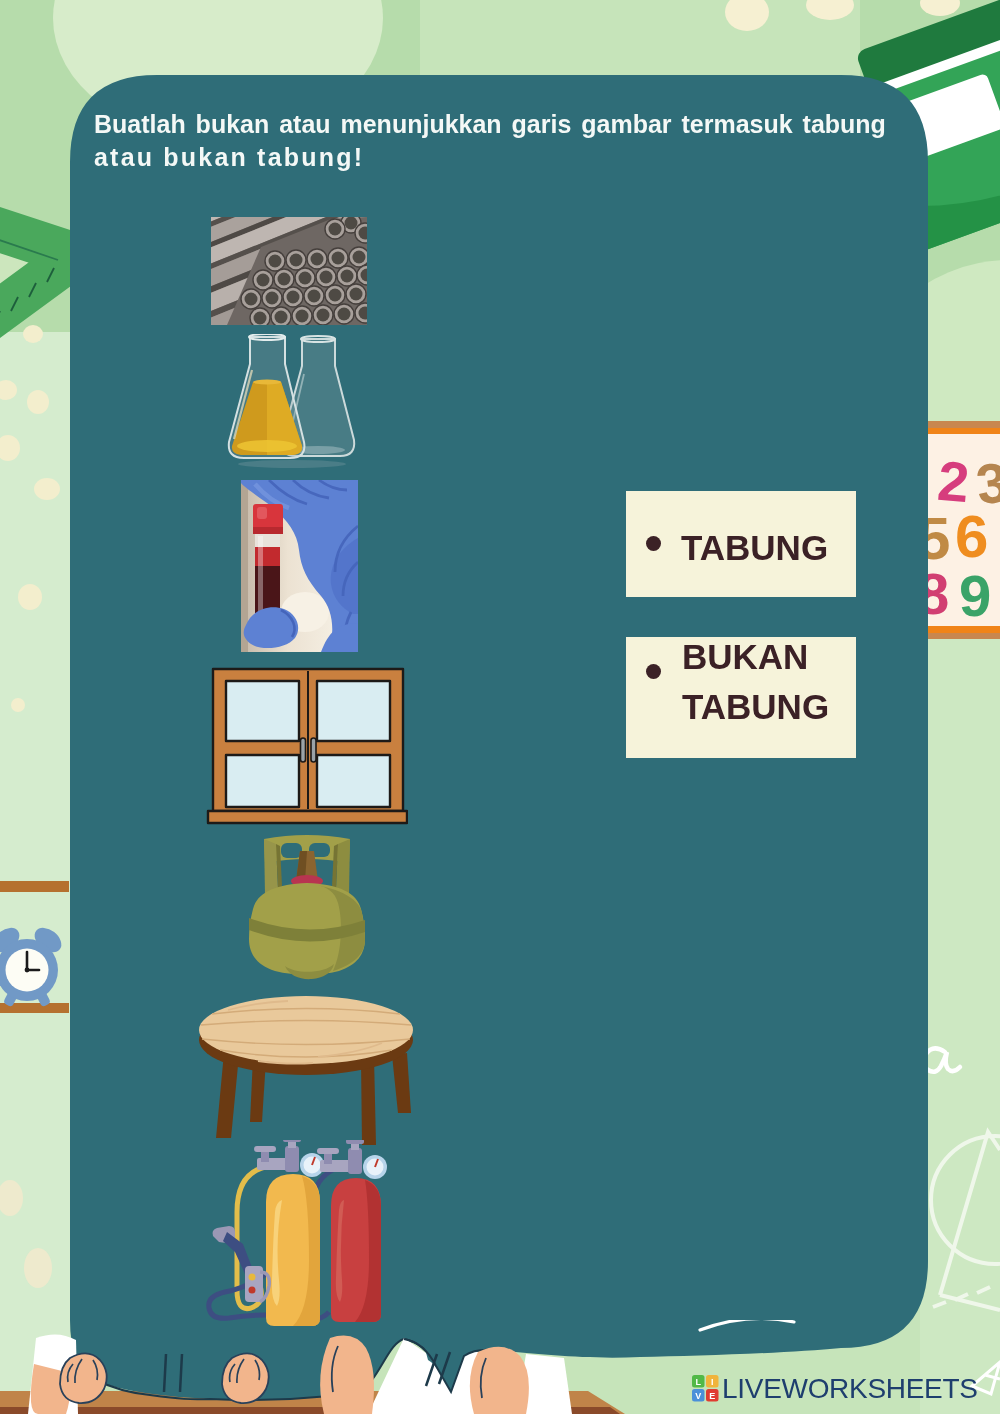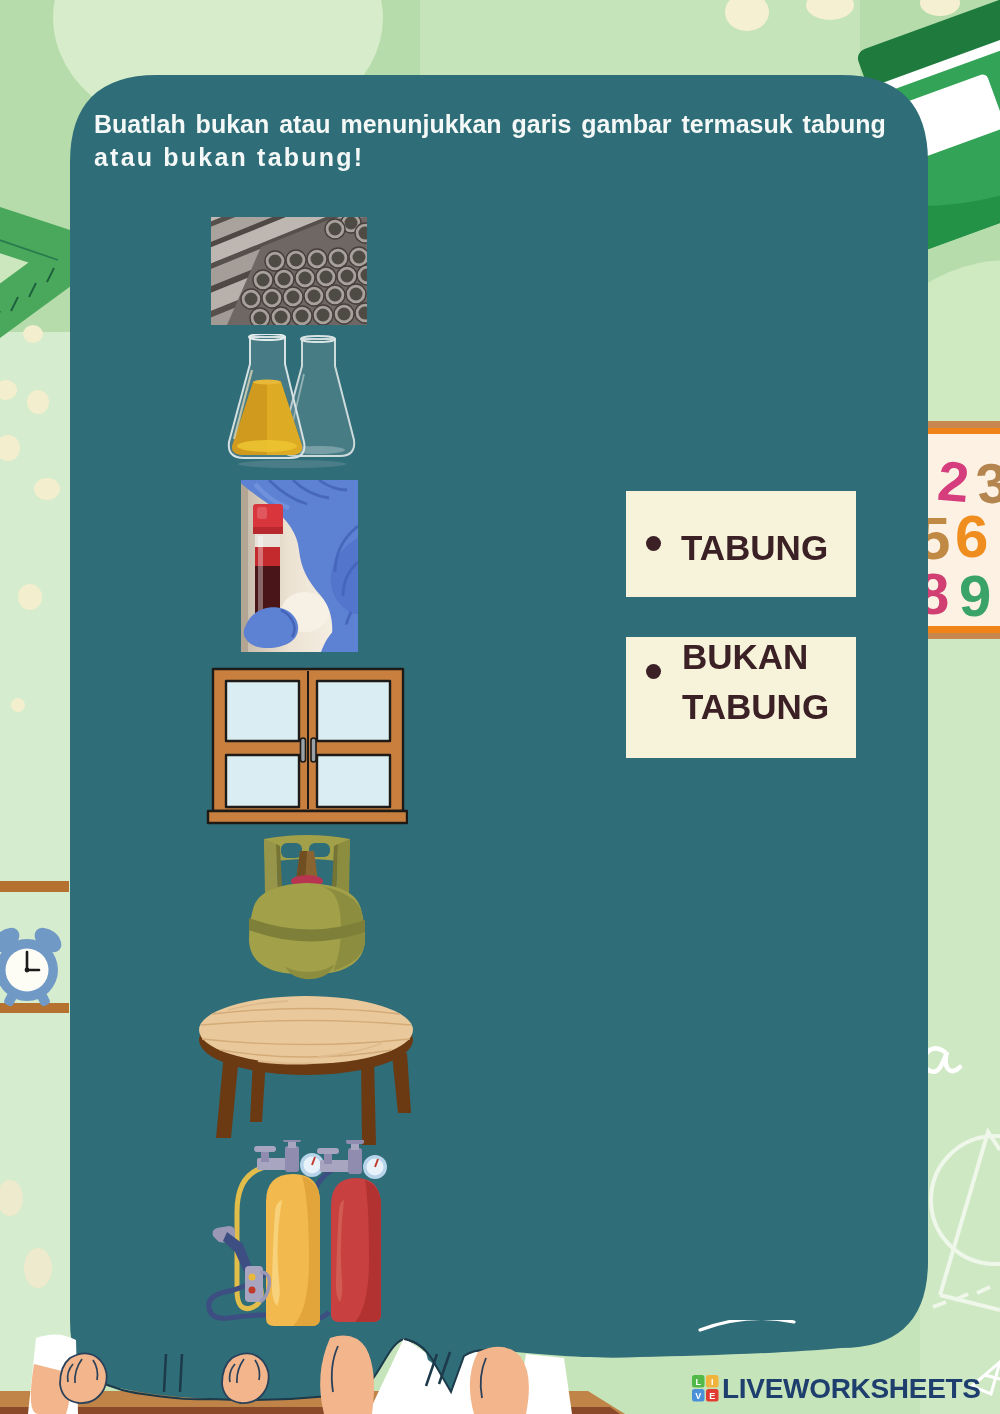--- a/index.html
+++ b/index.html
@@ -439,15 +439,15 @@
   <rect x="0" y="0" width="12.5" height="12.5" rx="2.5" fill="#52b948"></rect>
   <rect x="14" y="0" width="12.5" height="12.5" rx="2.5" fill="#f0b43c"></rect>
   <rect x="0" y="14" width="12.5" height="12.5" rx="2.5" fill="#4a90d9"></rect>
   <rect x="14" y="14" width="12.5" height="12.5" rx="2.5" fill="#e03c31"></rect>
   <text x="6.2" y="10" font-size="9" font-weight="bold" fill="#fff" text-anchor="middle" font-family="Liberation Sans, sans-serif">L</text>
   <text x="20.2" y="10" font-size="9" font-weight="bold" fill="#fff" text-anchor="middle" font-family="Liberation Sans, sans-serif">I</text>
   <text x="6.2" y="24" font-size="9" font-weight="bold" fill="#fff" text-anchor="middle" font-family="Liberation Sans, sans-serif">V</text>
   <text x="20.2" y="24" font-size="9" font-weight="bold" fill="#fff" text-anchor="middle" font-family="Liberation Sans, sans-serif">E</text>
 </svg>
 
-<div class="abs" style="left:722px;top:1373px;font-weight:bold;font-size:28px;color:#1e3e6e;letter-spacing:-0.3px;">LIVEWORKSHEETS</div>
+<div class="abs" style="left:722px;top:1373px;font-weight:normal;font-size:28px;color:#1e3e6e;letter-spacing:-0.3px;">LIVEWORKSHEETS</div>
 
 </div>
 
 </body></html>

